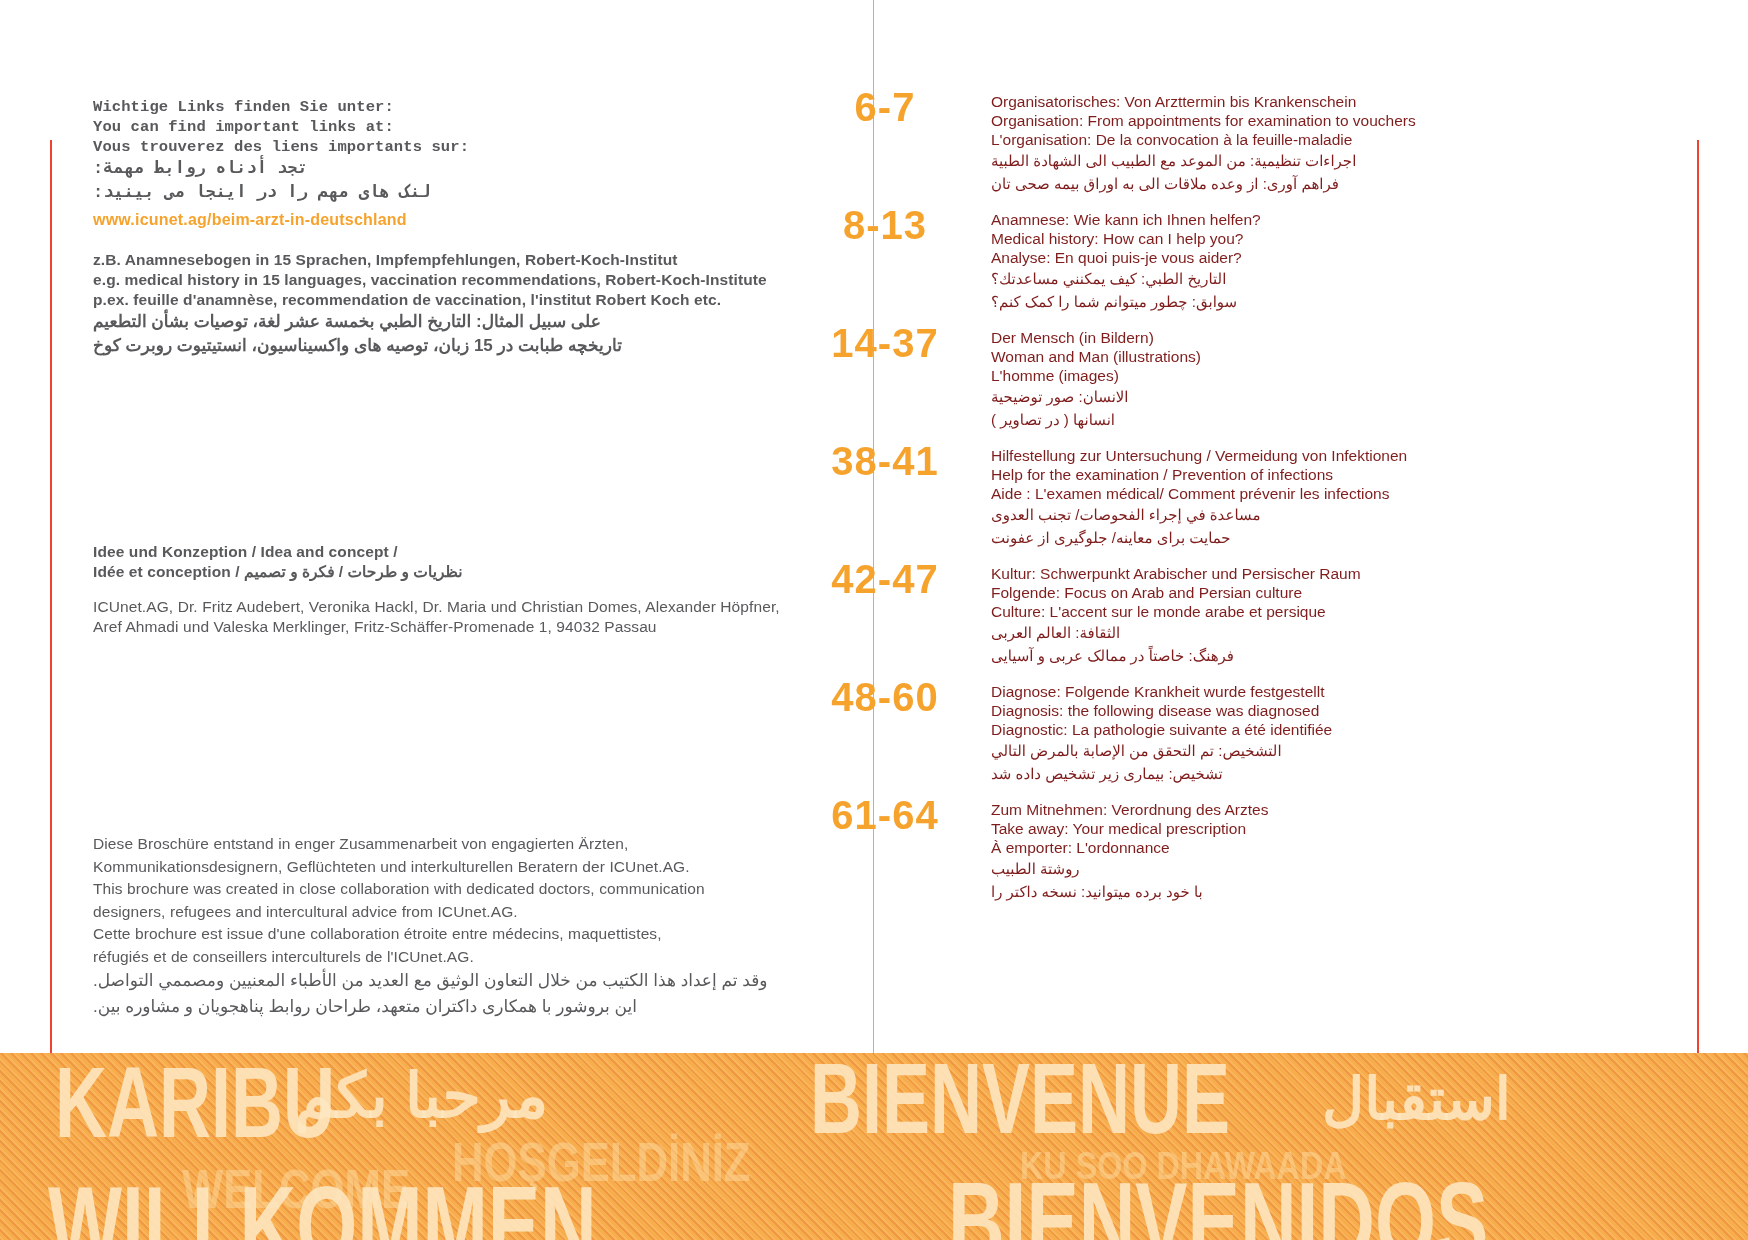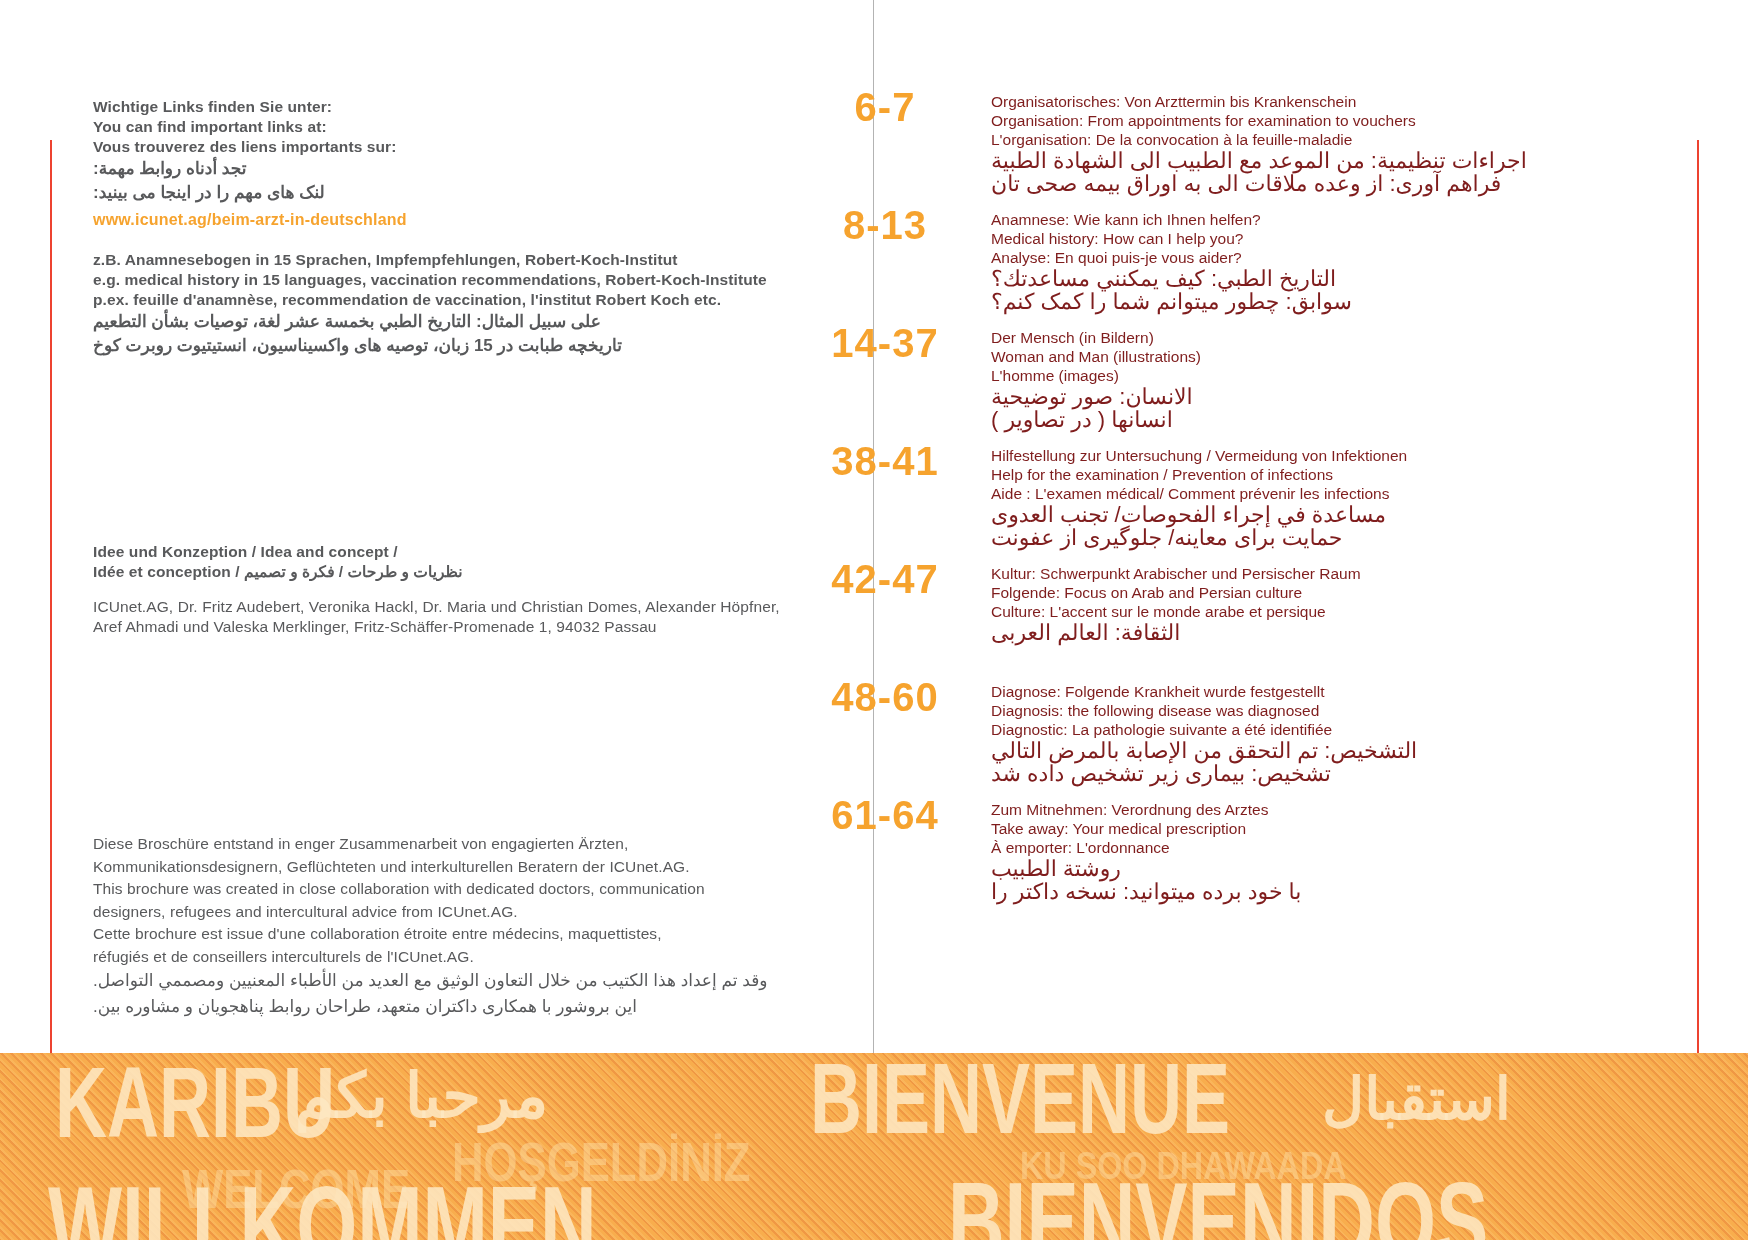--- a/index.html
+++ b/index.html
@@ -13,37 +13,37 @@
   .crop { position:absolute; top:140px; width:2px; height:1100px; background:#ed4330; }
   .crop.left  { left:50px; }
   .crop.right { left:1697px; }
   .gutter { position:absolute; left:873px; top:0; width:1px; height:1053px; background:#b3b3b3; }
 
   
   .block { position:absolute; color:#58595b; font-size:15.5px; line-height:20px; letter-spacing:0.1px; }
   .block.bold { font-weight:bold; }
   .block p.rtl { direction:rtl; text-align:left; font-size:17px; line-height:24px; }
 
-  .b-links   { left:93px; top:97px;  }
+  .b-links   { left:93px; top:97px;font-family:Liberation Mono, monospace;  }
   .url-link  { position:absolute; left:93px; top:211px; color:#f6a32e; font-weight:bold;
                font-size:16px; text-decoration:none; letter-spacing:0.2px; }
   .b-examples{ left:93px; top:250px; }
   .b-concept { left:93px; top:542px; }
   .b-credits { left:93px; top:597px; font-weight:normal; }
   .b-collab  { left:93px; top:833px; line-height:22.5px; }
   .b-collab p.rtl { line-height:26px; }
 
   
   .toc-entry { position:absolute; left:805px; width:780px; }
   .pgnum {
     position:absolute; left:0; top:-7px; width:160px; text-align:center;
     font-size:40px; font-weight:bold; color:#f6a32e; letter-spacing:1px;
   }
   .entry-lines { margin-left:186px; color:#7f1d1d; font-size:15.5px; line-height:19px; }
-  .entry-lines p.rtl { direction:rtl; text-align:left; font-size:22px; line-height:23px; }
+  .entry-lines p.rtl { direction:rtl; text-align:left; font-size:15px; line-height:23px; }
   .e0 { top:92px; }  .e1 { top:210px; } .e2 { top:328px; } .e3 { top:446px; }
   .e4 { top:564px; } .e5 { top:682px; } .e6 { top:800px; }
 
   
   .band {
     position:absolute; left:0; top:1053px; width:1748px; height:198px; overflow:hidden;
     background-color:#f8ad4d;
     background-image:repeating-linear-gradient(45deg,
       rgba(226,118,54,0.38) 0 2px, rgba(255,205,130,0.25) 2px 4px, transparent 4px 7px);
   }
@@ -152,20 +152,21 @@
           <p class="rtl">حمایت برای معاینه/ جلوگیری از عفونت</p>
         </div>
     </div>
     <div class="toc-entry e4">
       <div class="pgnum">42-47</div>
       <div class="entry-lines">
           <p>Kultur: Schwerpunkt Arabischer und Persischer Raum</p>
           <p>Folgende: Focus on Arab and Persian culture</p>
           <p>Culture: L'accent sur le monde arabe et persique</p>
           <p class="rtl">الثقافة: العالم العربى</p>
+          <p class="rtl">فرهنگ: خاصتاً در ممالک عربی و آسیایی</p>
         </div>
     </div>
     <div class="toc-entry e5">
       <div class="pgnum">48-60</div>
       <div class="entry-lines">
           <p>Diagnose: Folgende Krankheit wurde festgestellt</p>
           <p>Diagnosis: the following disease was diagnosed</p>
           <p>Diagnostic: La pathologie suivante a été identifiée</p>
           <p class="rtl">التشخيص: تم التحقق من الإصابة بالمرض التالي</p>
           <p class="rtl">تشخیص: بیماری زیر تشخیص داده شد</p>

